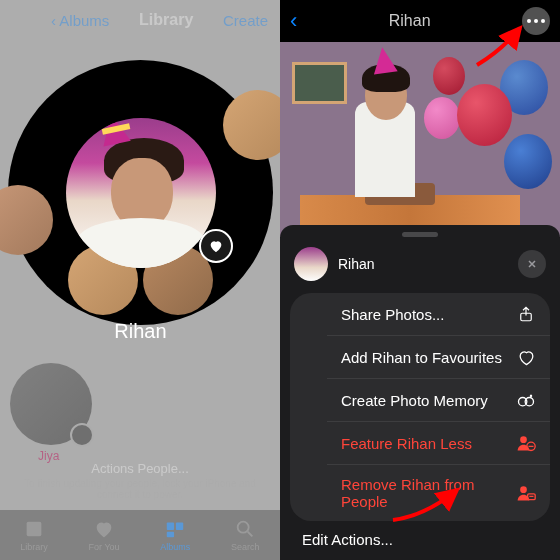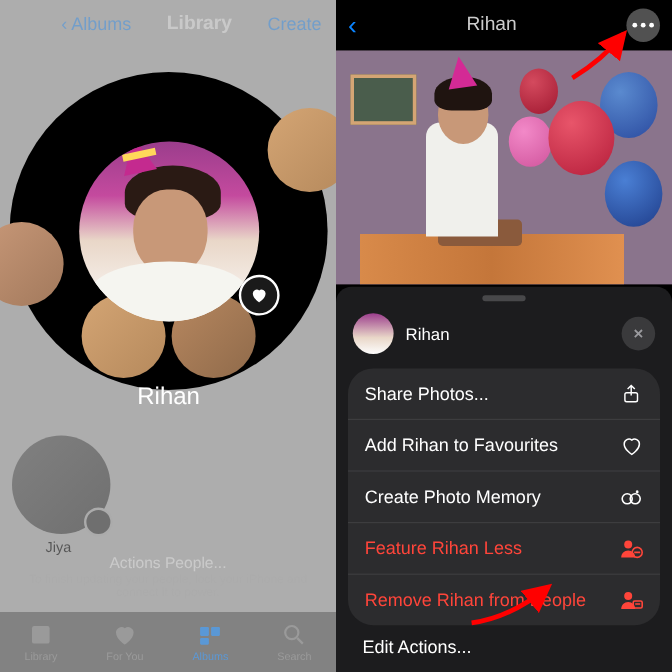--- a/index.html
+++ b/index.html
@@ -29,21 +29,21 @@
   .side-peek { position: absolute; width: 70px; height: 70px; border-radius: 50%; background: linear-gradient(135deg,#d4a574,#b5895c); }
   .side-peek.tr { top: 30px; right: -20px; }
   .side-peek.l { top: 125px; left: -25px; background: linear-gradient(135deg,#c89878,#a2795c); }
   .side-peek.bl { bottom: 10px; left: 60px; }
   .side-peek.br { bottom: 10px; right: 60px; background: linear-gradient(135deg,#b88860,#8f6a4a); }
 
   .context-label { position: absolute; top: 260px; left: 0; right: 0; text-align: center; color: #fff; font-size: 20px; z-index: 6; }
 
   .lower-avatar { position: absolute; bottom: 115px; left: 10px; width: 82px; height: 82px; border-radius: 50%; background: linear-gradient(135deg,#555,#333); z-index: 4; opacity: 0.5; }
   .lower-avatar .hb { position: absolute; right: -2px; bottom: -2px; width: 24px; height: 24px; border-radius: 50%; background: #333; border: 2px solid #aaa; }
-  .lower-name { position: absolute; bottom: 97px; left: 38px; color: #000000; font-size: 12px; opacity: 0.5; z-index: 4; }
+  .lower-name { position: absolute; bottom: 97px; left: 38px; color: #be185d; font-size: 12px; opacity: 0.5; z-index: 4; }
 
   .updating { position: absolute; bottom: 60px; left: 0; right: 0; text-align: center; z-index: 4; opacity: 0.45; }
   .updating .t1 { color: #eee; font-size: 13px; }
   .updating .t2 { color: #aaa; font-size: 10px; margin-top: 2px; padding: 0 15px; }
 
   .tabbar { position: absolute; bottom: 0; left: 0; right: 0; height: 50px; background: rgba(30,30,30,0.6); display: flex; justify-content: space-around; align-items: center; z-index: 4; opacity: 0.5; }
   .tab { display: flex; flex-direction: column; align-items: center; gap: 2px; color: #888; font-size: 9px; }
   .tab.active { color: #0a84ff; }
   .tab .ti { width: 22px; height: 22px; }
 
@@ -72,21 +72,21 @@
   .cake-table { position: absolute; bottom: 0; left: 20px; right: 40px; height: 42px; background: linear-gradient(90deg,#d88a4a,#c4763a,#e09050); }
   .cake { position: absolute; bottom: 32px; left: 85px; width: 70px; height: 22px; background: #8a5a3c; border-radius: 4px; }
 
   .sheet { position: absolute; bottom: 0; left: 0; right: 0; background: #1c1c1e; border-radius: 13px 13px 0 0; z-index: 5; padding-bottom: 8px; }
   .sheet-handle { width: 36px; height: 5px; background: #48484a; border-radius: 3px; margin: 7px auto 10px; }
   .sheet-header { display: flex; align-items: center; padding: 0 14px 12px; gap: 10px; }
   .mini-avatar { width: 34px; height: 34px; border-radius: 50%; background: linear-gradient(180deg,#9b3d8c 0%,#e9d7c8 60%,#fdfdfd 100%); flex: 0 0 auto; }
   .sheet-name { color: #fff; font-size: 14px; flex: 1; }
   .close-btn { width: 28px; height: 28px; border-radius: 50%; background: #3a3a3c; display: flex; align-items: center; justify-content: center; color: #9a9a9e; }
 
-  .menu-group { background: #2c2c2e; margin: 0 10px; border-radius: 21px; overflow: hidden; }
+  .menu-group { background: #2c2c2e; margin: 0 10px; border-radius: 21px; overflow: hidden; padding-left: 37px; }
   .menu-item { display: flex; align-items: center; justify-content: space-between; padding: 11px 14px; border-bottom: 0.5px solid #3d3d3f; color: #fff; font-size: 15px; }
   .menu-item:last-child { border-bottom: none; }
   .menu-item.destructive { color: #ff453a; }
   .menu-icon { width: 20px; height: 20px; display: flex; align-items: center; justify-content: center; }
   .menu-item.destructive .menu-icon { color: #ff453a; }
   
   .edit-actions { color: #ffffff; font-size: 15px; padding: 10px 22px 4px; }
 
   
   .arrow { position: absolute; z-index: 20; pointer-events: none; }

